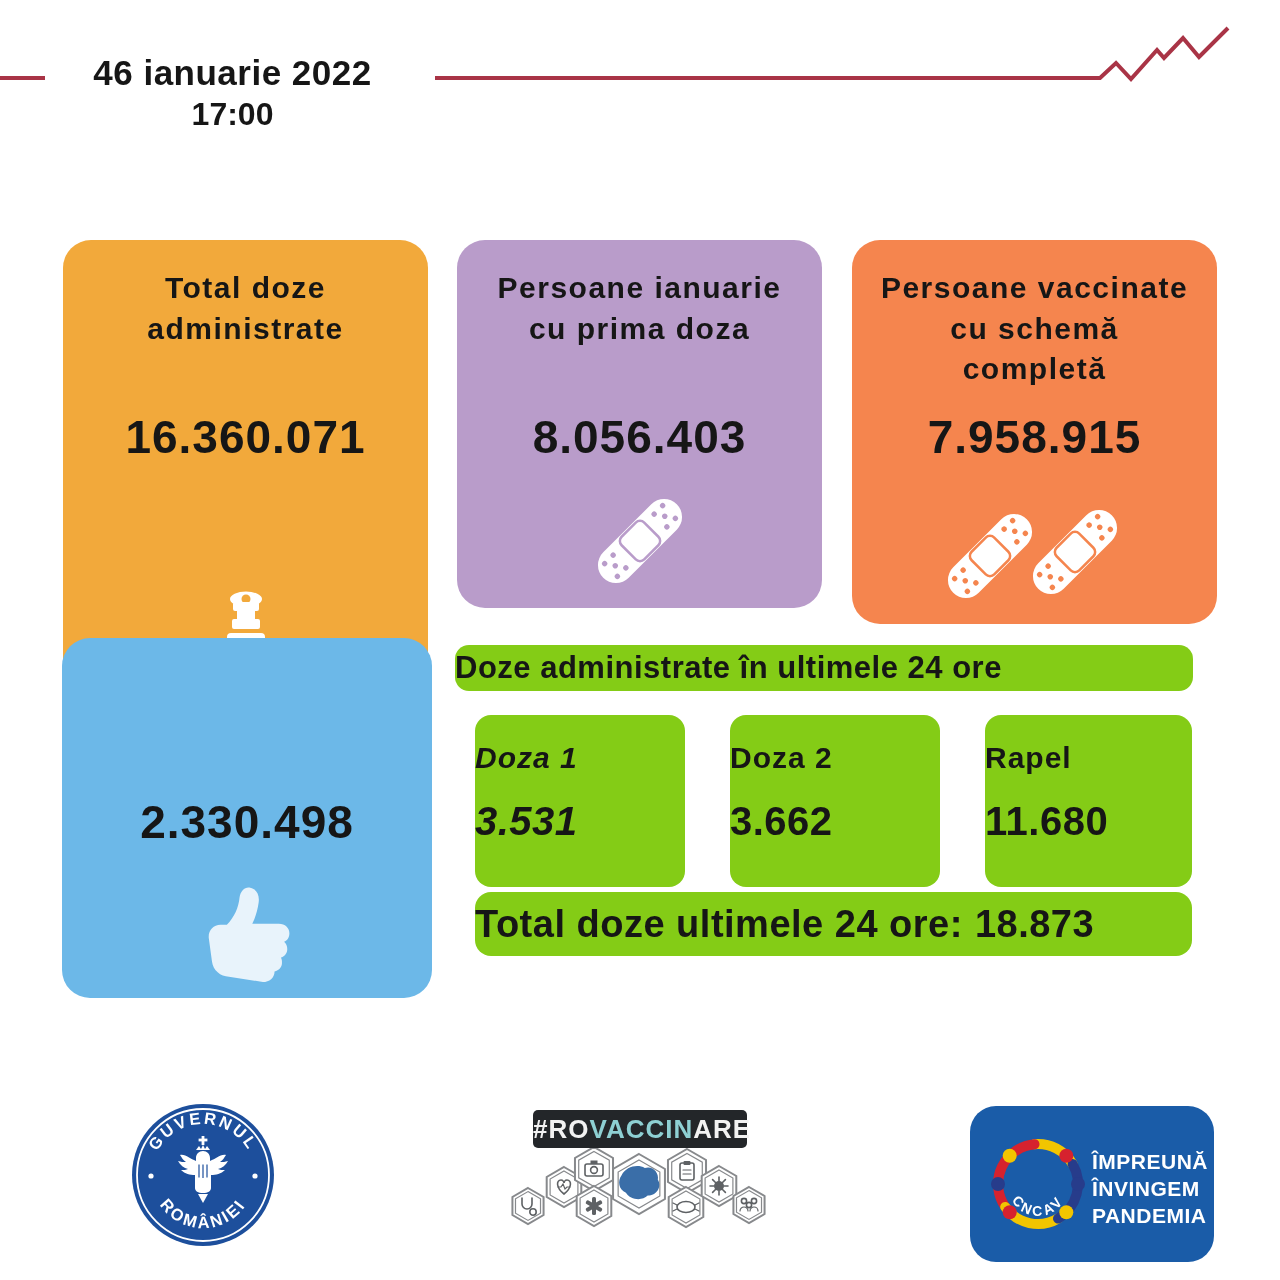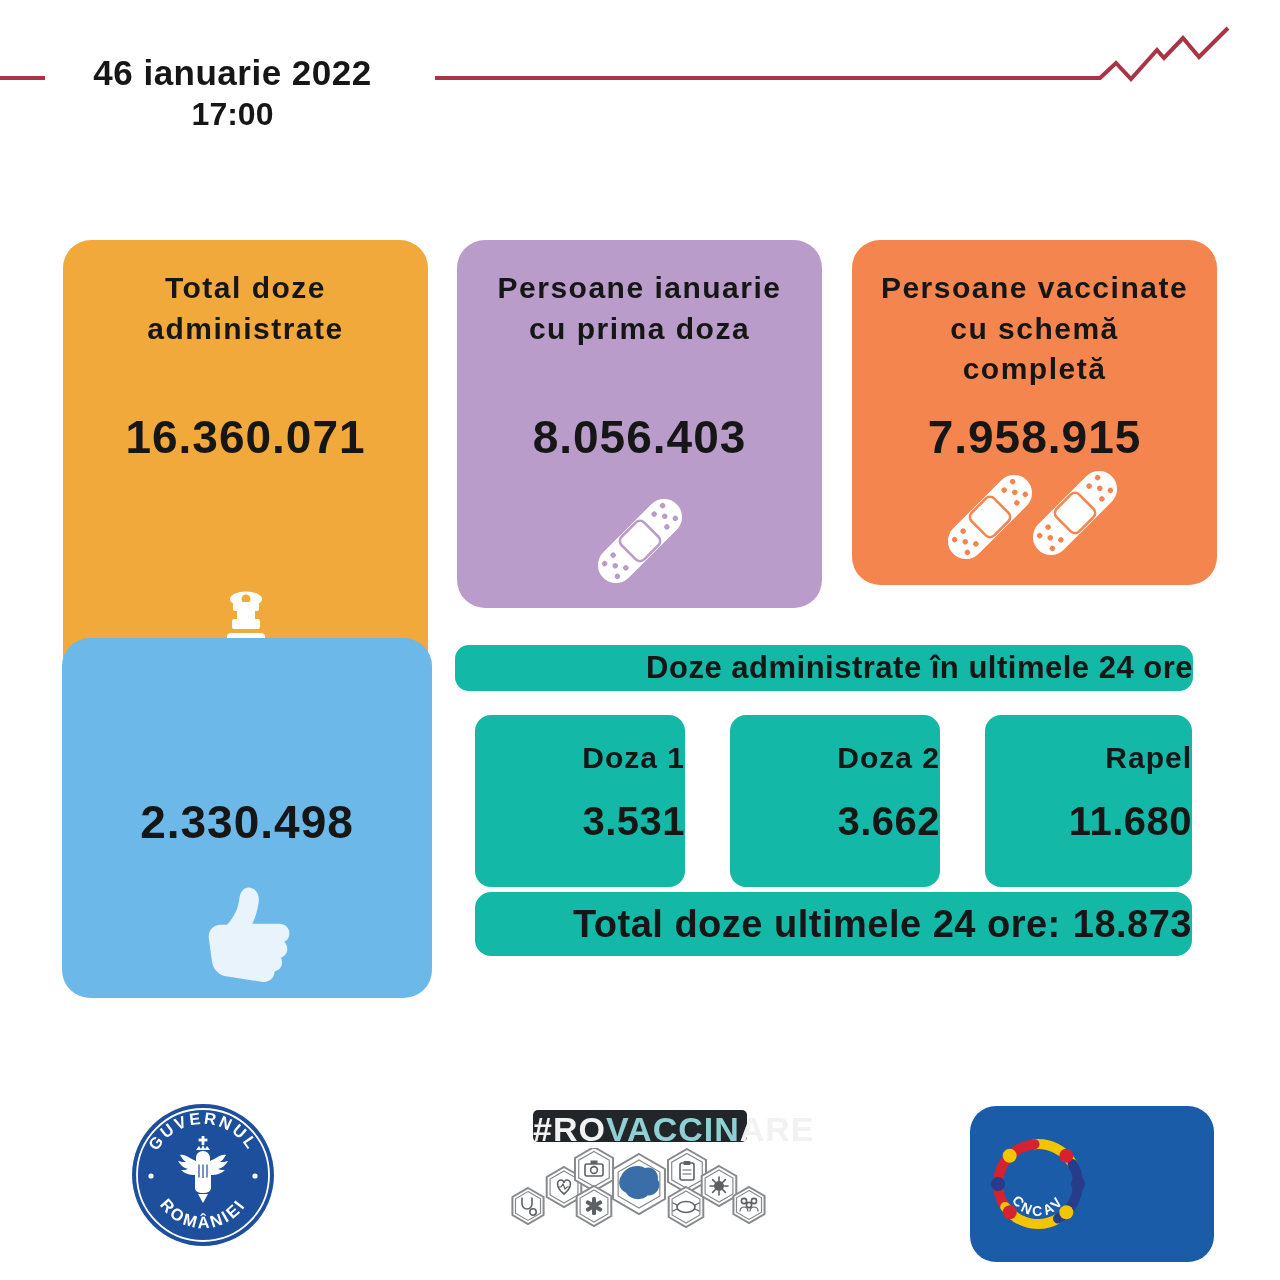--- a/index.html
+++ b/index.html
@@ -12,43 +12,43 @@
   #datetime{left:60px;top:52px;width:345px;text-align:center;line-height:1.18;}
   #date-line{font-size:35px;font-weight:bold;letter-spacing:0.5px;}
   #time-line{font-size:32px;font-weight:bold;margin-top:3px;}
   
   .card{border-radius:28px;text-align:center;}
   .card .title{position:absolute;top:28px;left:26px;right:26px;font-size:30px;font-weight:bold;letter-spacing:1.5px;line-height:1.35;}
   .card .value{position:absolute;left:0;right:0;font-size:46px;font-weight:bold;letter-spacing:1px;}
   .card .iconwrap{position:absolute;left:0;right:0;display:flex;justify-content:center;}
   #card-total   {left:63px; top:240px;width:365px;height:456px;--bg:#F2A93B;background:var(--bg);}
   #card-first   {left:457px;top:240px;width:365px;height:368px;--bg:#B99CCA;background:var(--bg);}
-  #card-full    {left:852px;top:240px;width:365px;height:345px;--bg:#F5854E;background:var(--bg);}
+  #card-full    {left:852px;top:240px;width:365px;height:384px;--bg:#F5854E;background:var(--bg);}
   #card-booster {left:62px; top:638px;width:370px;height:360px;--bg:#6CB8E8;background:var(--bg);}
   #card-total .value,#card-first .value,#card-full .value{top:170px;}
   #card-booster .value{top:157px;}
   #card-total .iconwrap{bottom:14px;}
   #card-first .iconwrap{bottom:6px;}
   #card-full .iconwrap{bottom:6px;}
   #card-booster .iconwrap{bottom:16px;}
   
-  .graybox{background:#14b8a6;border-radius:16px;text-align:right;}
+  .graybox{background:#84cc16;border-radius:16px;text-align:left;}
   #h24-header{left:455px;top:645px;width:738px;height:46px;border-radius:14px;
               font-size:31px;font-weight:bold;line-height:46px;letter-spacing:0.5px;}
   .dose-card{top:715px;height:172px;}
-  #dose-0{left:475px;width:210px;}
+  #dose-0{left:475px;width:210px;font-style:italic;}
   #dose-1{left:730px;width:210px;}
   #dose-2{left:985px;width:207px;}
   .dose-card .dlabel{position:absolute;top:26px;left:0;right:0;font-size:30px;font-weight:bold;letter-spacing:1px;}
   .dose-card .dvalue{position:absolute;top:84px;left:0;right:0;font-size:40px;font-weight:bold;letter-spacing:0.5px;}
   #h24-total{left:475px;top:892px;width:717px;height:64px;font-size:38px;font-weight:bold;line-height:64px;letter-spacing:0.5px;}
   #h24-total .tval{margin-left:12px;}
   
-  #rovacc-banner{left:533px;top:1110px;width:214px;height:32px;background:#232629;border-radius:5px;
-                 text-align:center;font-size:34px;font-weight:bold;line-height:38px;letter-spacing:1px;color:#F2F2F2;}
+  #rovacc-banner{left:533px;top:1110px;width:214px;height:38px;background:#232629;border-radius:5px;
+                 text-align:center;font-size:26px;font-weight:bold;line-height:38px;letter-spacing:1px;color:#F2F2F2;}
   #rovacc-banner .teal{color:#8ED0D3;}
   #cncav-box{left:970px;top:1106px;width:244px;height:156px;background:#1A5CA8;border-radius:26px;}
   #cncav-text{position:absolute;left:122px;top:42px;color:#ffffff;font-size:21px;font-weight:bold;line-height:27px;letter-spacing:0.5px;}
 </style>
 </head>
 <body>
 
 <div id="canvas">
 
   <svg class="abs" style="left:0;top:0;" width="1280" height="130" viewBox="0 0 1280 130">
@@ -275,15 +275,20 @@
       <circle cx="100" cy="60" r="7" fill="#273C8B"></circle>
       <circle cx="31.7" cy="88.3" r="7" fill="#D6222E"></circle>
       <circle cx="88.3" cy="88.3" r="7" fill="#F2C500"></circle>
       <defs>
           <path id="cncavArc" d="M 30.8,68.7 A 30,30 0 0 0 89.2,68.7"></path>
         </defs>
       <text font-family="Liberation Sans, DejaVu Sans, sans-serif" font-size="14" font-weight="bold" fill="#ffffff" letter-spacing="3" text-anchor="middle">
         <textPath href="#cncavArc" startOffset="50%">CNCAV</textPath>
       </text>
     </svg>
+    <div id="cncav-text">
+      <div>ÎMPREUNĂ</div>
+      <div>ÎNVINGEM</div>
+      <div>PANDEMIA</div>
+    </div>
   </div>
 
 </div>
 
 </body></html>

